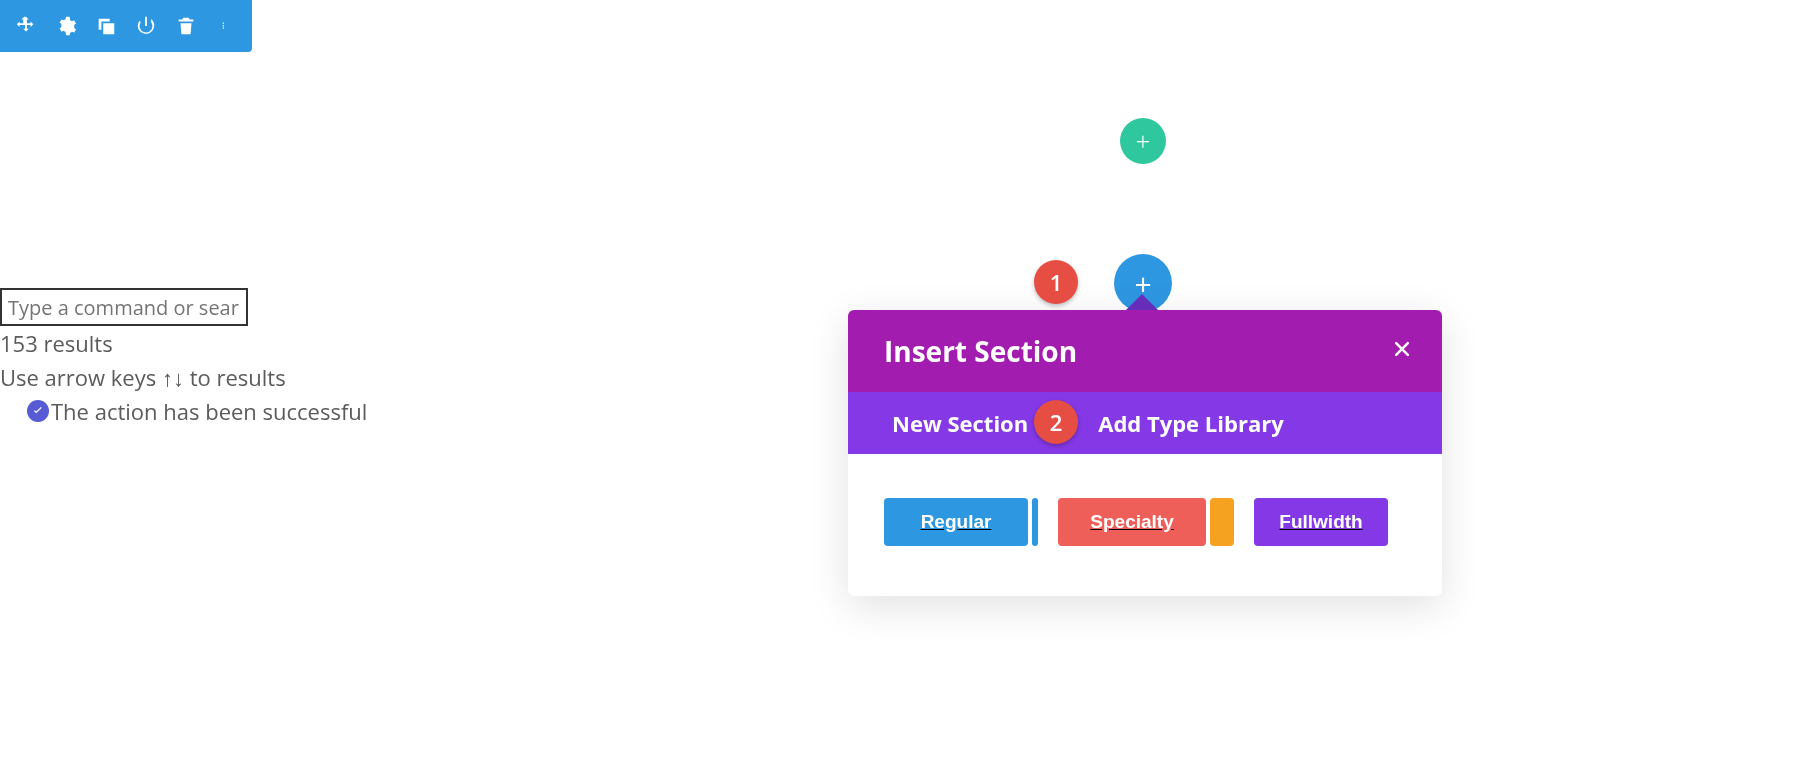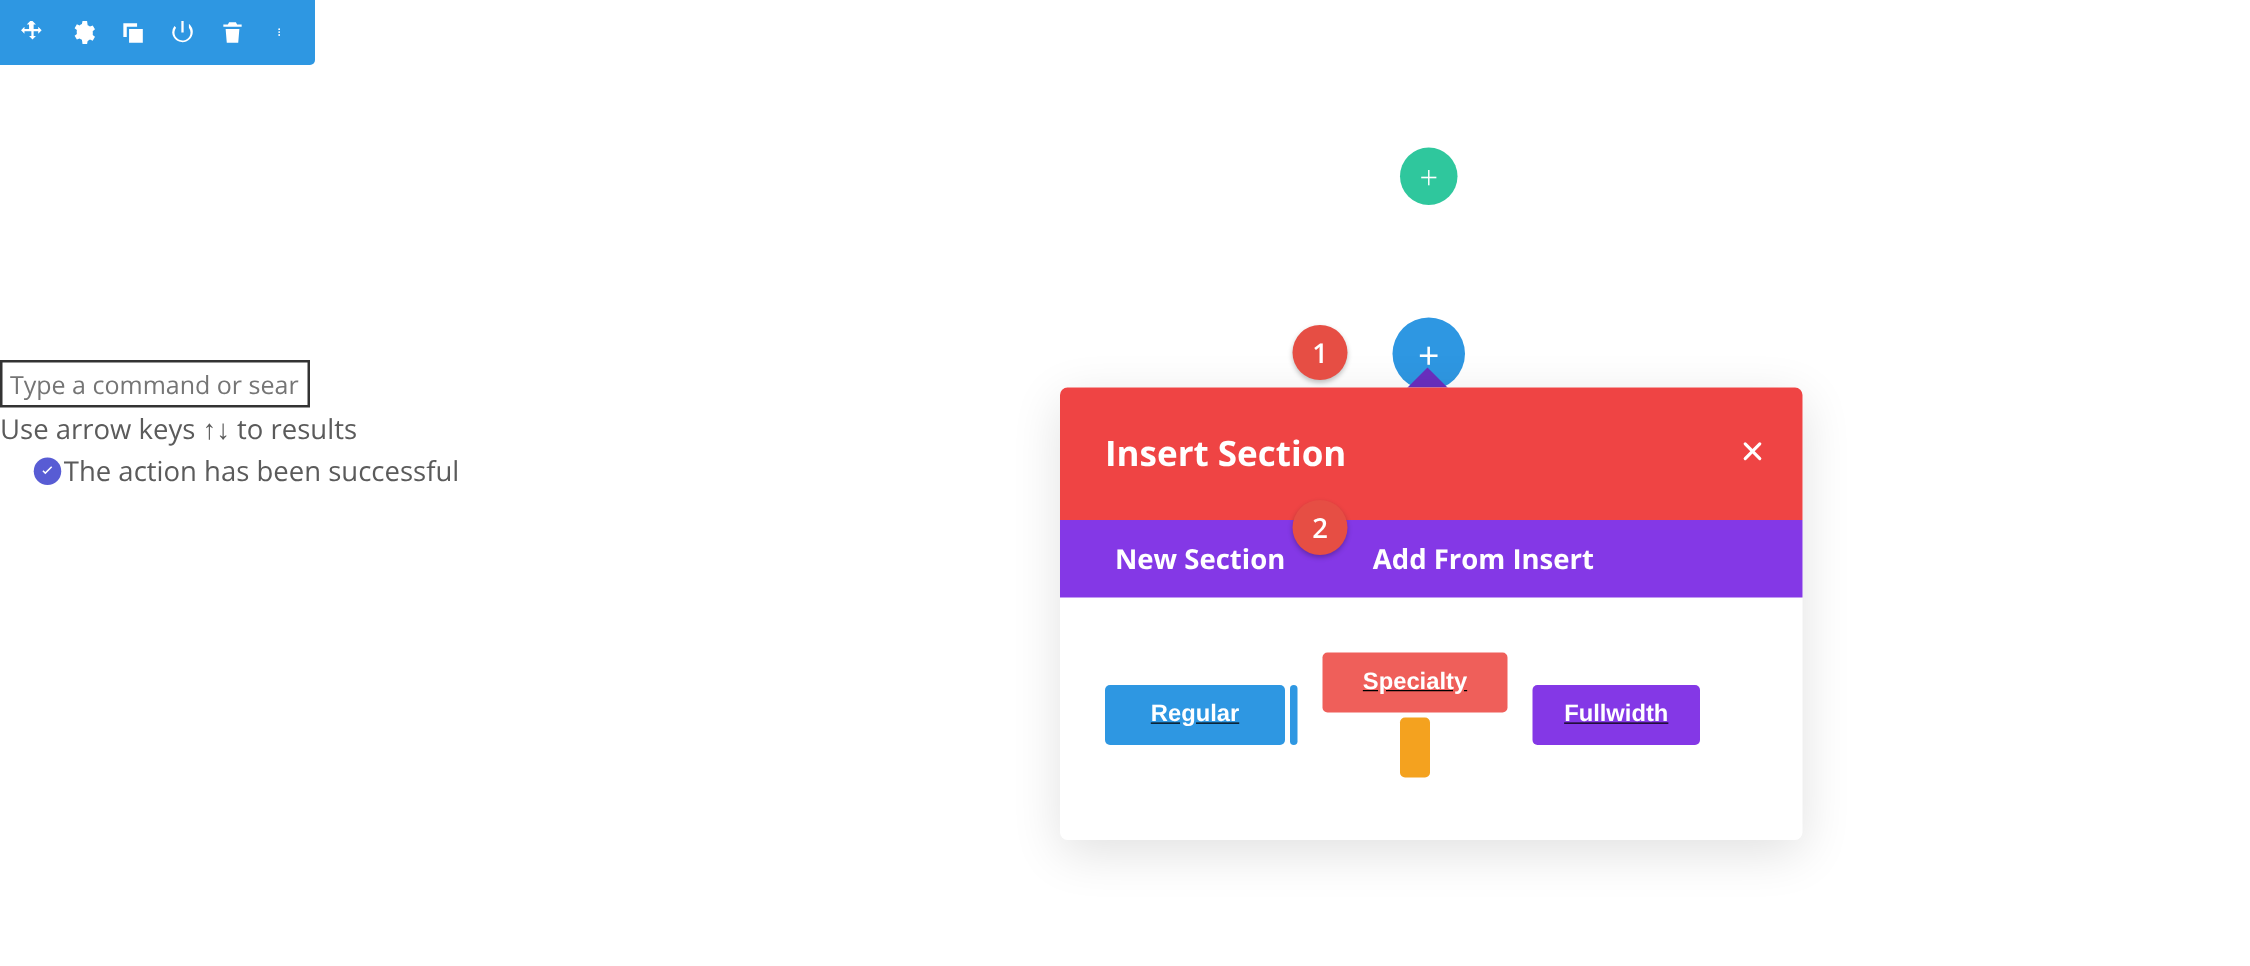--- a/index.html
+++ b/index.html
@@ -133,23 +133,23 @@
     top: 310px;
     left: 848px;
     width: 594px;
     background: #fff;
     border-radius: 6px;
     box-shadow: 0 10px 40px rgba(0,0,0,.12);
     overflow: visible;
     z-index: 5;
   }
   .panel-header {
-    background: #ef4444;
-    color: #fff;
-    height: 106px;
+    background: #a21caf;
+    color: #fff;
+    height: 82px;
     display: flex;
     align-items: center;
     justify-content: space-between;
     padding: 0 30px 0 36px;
     border-radius: 6px 6px 0 0;
     gap: 24px;
   }
   .panel-header h2 {
     font-size: 28px;
     font-weight: 700;
@@ -185,21 +185,21 @@
     font-size: 19px;
     font-weight: 700;
     display: flex;
     align-items: center;
     justify-content: center;
     cursor: pointer;
   }
   .regular-group { display:flex; align-items:center; gap:4px;}
   .regular { background: #2e97e2; width: 144px; }
   .regular-stub { width: 6px; height: 48px; background:#2e97e2; border-radius:3px;}
-  .specialty-group { display:flex; align-items:center; gap:4px;flex-direction:column;}
+  .specialty-group { display:flex; align-items:center; gap:4px;}
   .specialty { background: #ef5f5a; width: 148px; }
   .specialty-stub { width: 24px; height:48px; background:#f4a21f; border-radius:4px;}
   .fullwidth { background: #8438e6; width: 134px; }
 
 </style>
 </head>
 <body>
 
 <div class="toolbar">
   <div class="tbtn">
@@ -231,20 +231,21 @@
     <svg viewBox="0 0 24 24" width="8" height="22">
         <circle cx="4" cy="4" r="2.2"></circle>
         <circle cx="4" cy="11" r="2.2"></circle>
         <circle cx="4" cy="18" r="2.2"></circle>
       </svg>
   </div>
 </div>
 
 <div class="helper">
   <input type="text" placeholder="Type a command or search…" style="">
+  <div>153 results</div>
   <div>Use arrow keys ↑↓ to results</div>
   <div class="success">
     <span class="chk">
       <svg viewBox="0 0 24 24">
           <path d="M9 16l-4-4 1.5-1.5L9 13l8-8L18.5 6.5 9 16z"></path>
         </svg>
     </span>
     <span>The action has been successful</span>
   </div>
 </div>
@@ -265,21 +266,21 @@
   <div class="panel-header">
     <h2>Insert Section</h2>
     <div class="close">
       <svg viewBox="0 0 24 24" width="20" height="20" fill="#fff">
           <path d="M5 5l14 14M19 5L5 19" stroke="#fff" stroke-width="3" stroke-linecap="round"></path>
         </svg>
     </div>
   </div>
   <div class="panel-tabs">
     <div class="tab">New Section</div>
-    <div class="tab">Add From Insert</div>
+    <div class="tab">Add Type Library</div>
   </div>
   <div class="panel-body">
     <div class="regular-group">
       <button class="type-btn regular">Regular</button>
       <div class="regular-stub"></div>
     </div>
     <div class="specialty-group">
       <button class="type-btn specialty">Specialty</button>
       <div class="specialty-stub"></div>
     </div>

